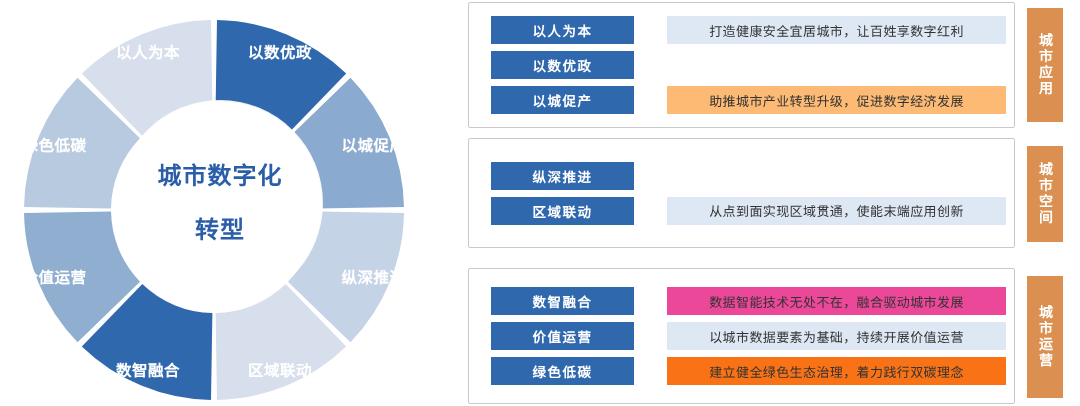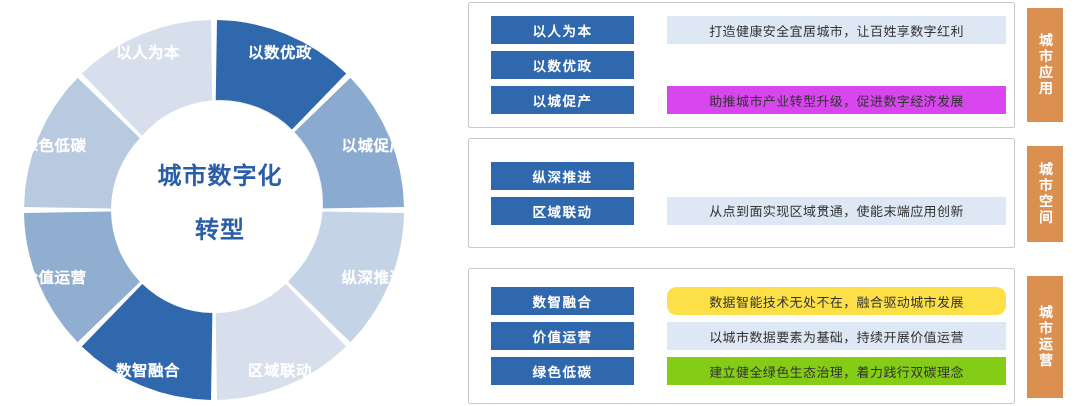--- a/index.html
+++ b/index.html
@@ -143,49 +143,49 @@
         <div class="rows">
           <div class="row">
             <div class="row-label" style="background: rgb(48, 104, 174);">以人为本</div>
             <div class="row-desc" style="background: rgb(222, 232, 244);">打造健康安全宜居城市，让百姓享数字红利</div>
           </div>
           <div class="row">
             <div class="row-label" style="background: rgb(48, 104, 174);">以数优政</div>
           </div>
           <div class="row">
             <div class="row-label" style="background: rgb(48, 104, 174);">以城促产</div>
-            <div class="row-desc" style="background: #d946ef;">助推城市产业转型升级，促进数字经济发展</div>
+            <div class="row-desc" style="background: #fdba74;">助推城市产业转型升级，促进数字经济发展</div>
           </div>
         </div>
       </div>
       <div class="side-tab" style="top: 8px; height: 114px; left: 559px; background: rgb(219, 143, 81);">城市应用</div>
       <div class="panel" style="top: 138px; height: 110px;">
         <div class="rows">
           <div class="row">
             <div class="row-label" style="background: rgb(48, 104, 174);">纵深推进</div>
           </div>
           <div class="row">
             <div class="row-label" style="background: rgb(48, 104, 174);">区域联动</div>
             <div class="row-desc" style="background: rgb(222, 232, 244);">从点到面实现区域贯通，使能末端应用创新</div>
           </div>
         </div>
       </div>
       <div class="side-tab" style="top: 146px; height: 96px; left: 559px; background: rgb(219, 143, 81);">城市空间</div>
       <div class="panel" style="top: 268px; height: 136px;">
         <div class="rows">
           <div class="row">
             <div class="row-label" style="background: rgb(48, 104, 174);">数智融合</div>
-            <div class="row-desc" style="background: #fde047; border-radius: 9px;">数据智能技术无处不在，融合驱动城市发展</div>
+            <div class="row-desc" style="background: #ec4899;">数据智能技术无处不在，融合驱动城市发展</div>
           </div>
           <div class="row">
             <div class="row-label" style="background: rgb(48, 104, 174);">价值运营</div>
             <div class="row-desc" style="background: rgb(222, 232, 244);">以城市数据要素为基础，持续开展价值运营</div>
           </div>
           <div class="row">
             <div class="row-label" style="background: rgb(48, 104, 174);">绿色低碳</div>
-            <div class="row-desc" style="background: #84cc16;">建立健全绿色生态治理，着力践行双碳理念</div>
+            <div class="row-desc" style="background: #f97316;">建立健全绿色生态治理，着力践行双碳理念</div>
           </div>
         </div>
       </div>
       <div class="side-tab" style="top: 276px; height: 122px; left: 559px; background: rgb(219, 143, 81);">城市运营</div>
     </div>
 
 </div>
 
 </body></html>

